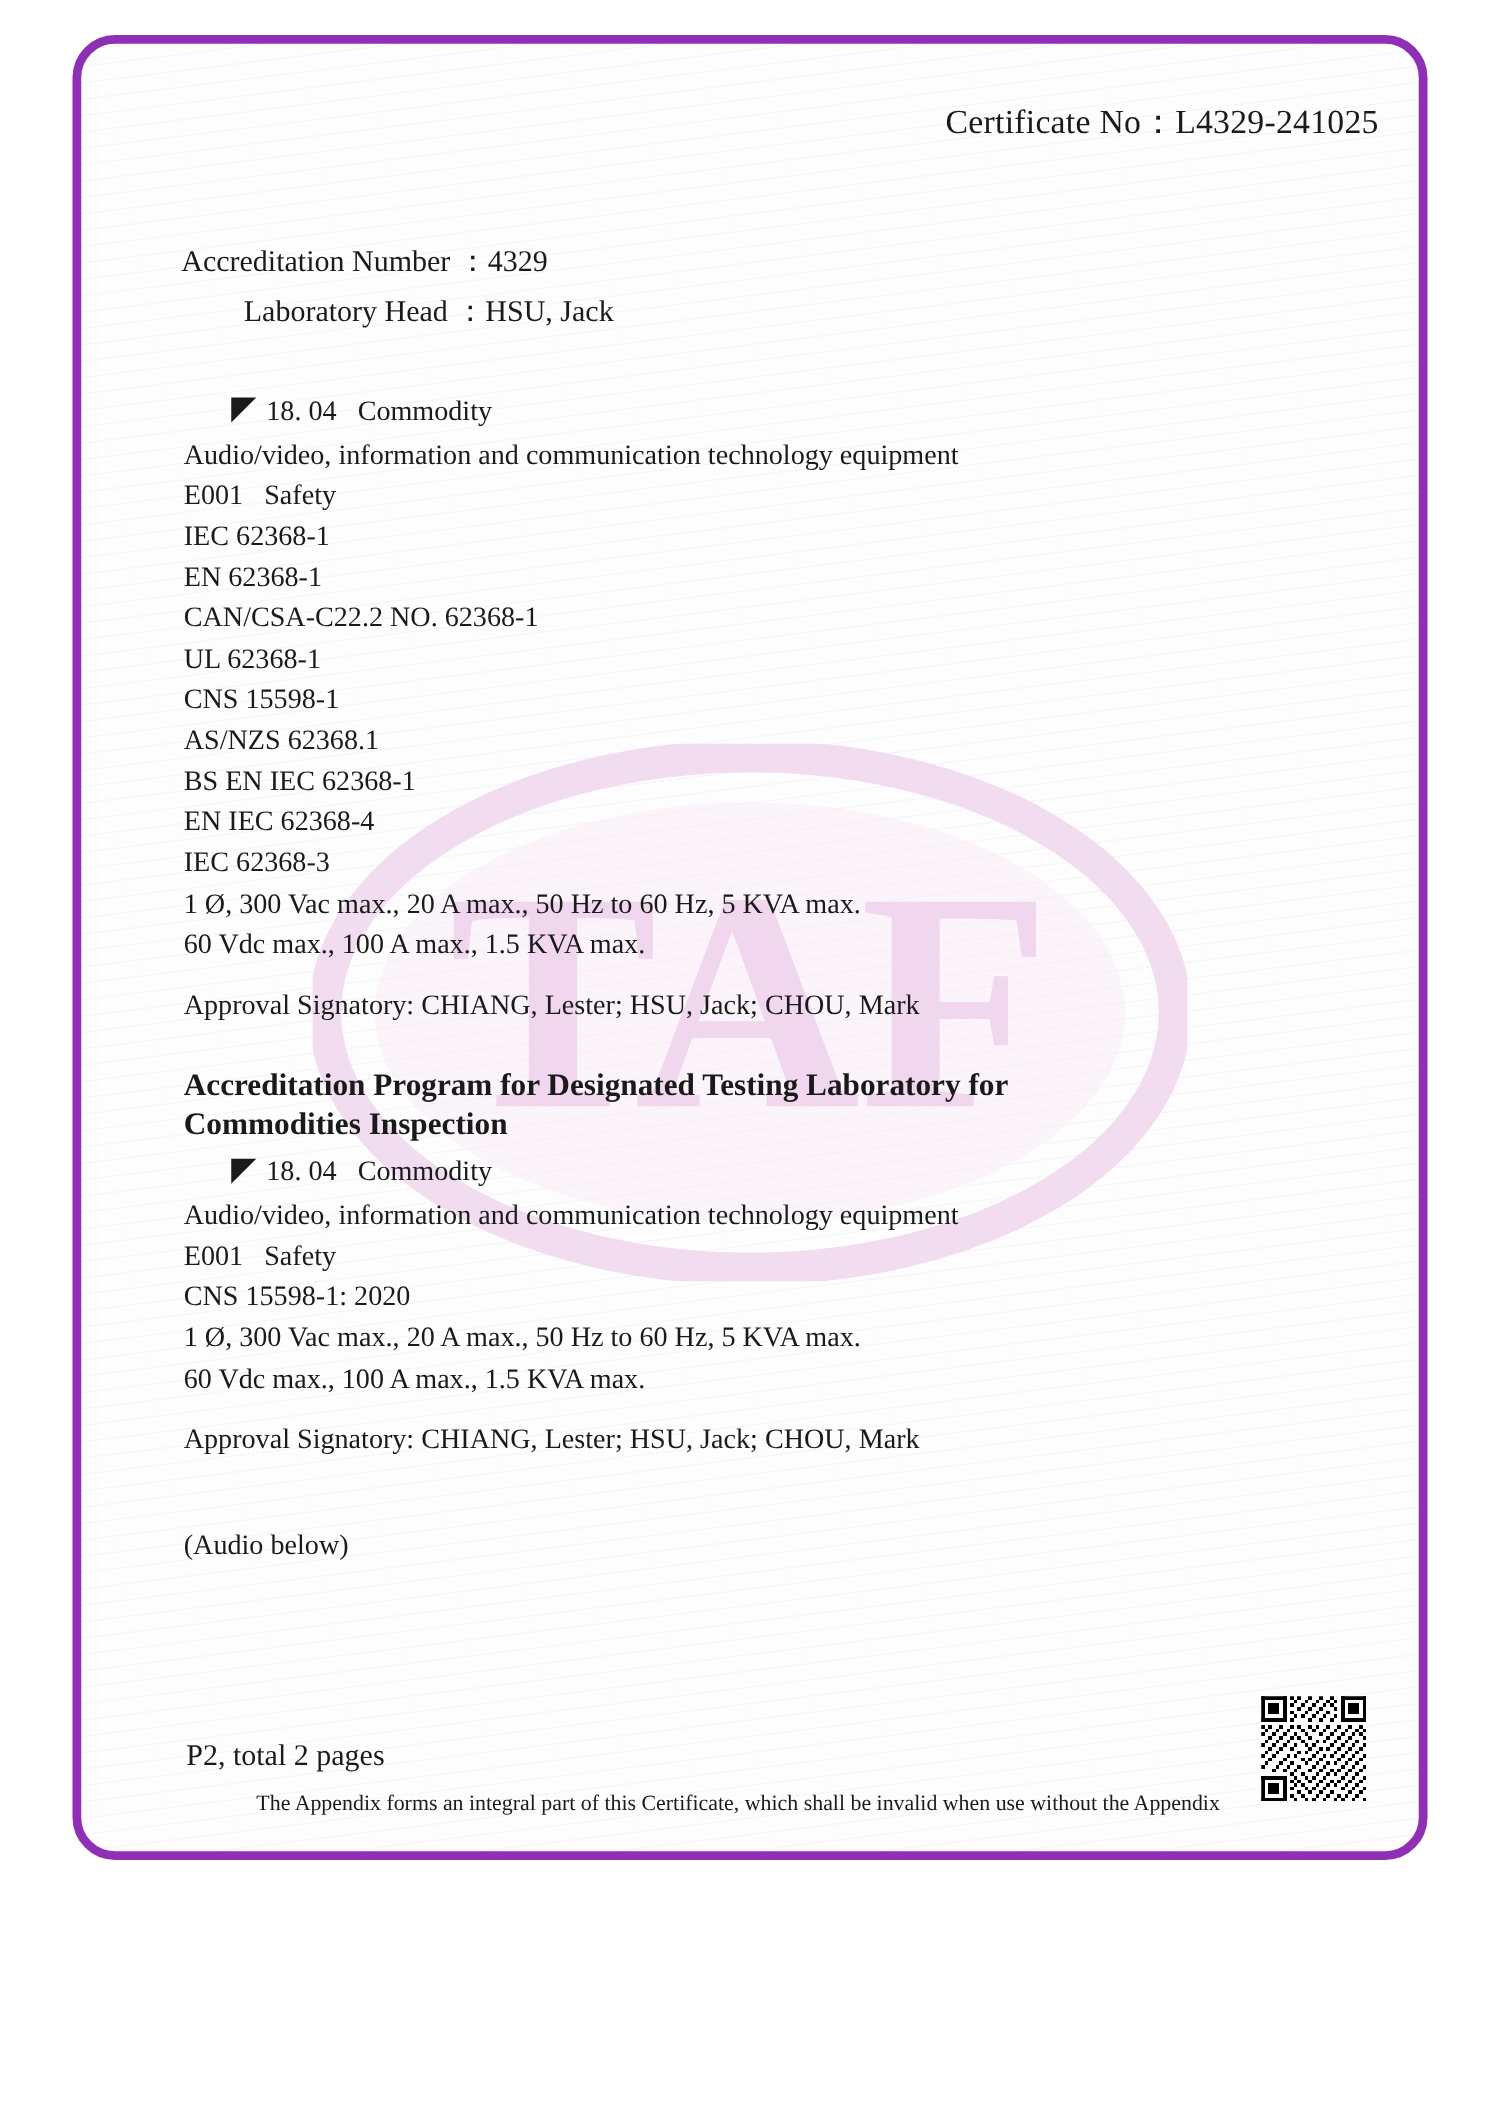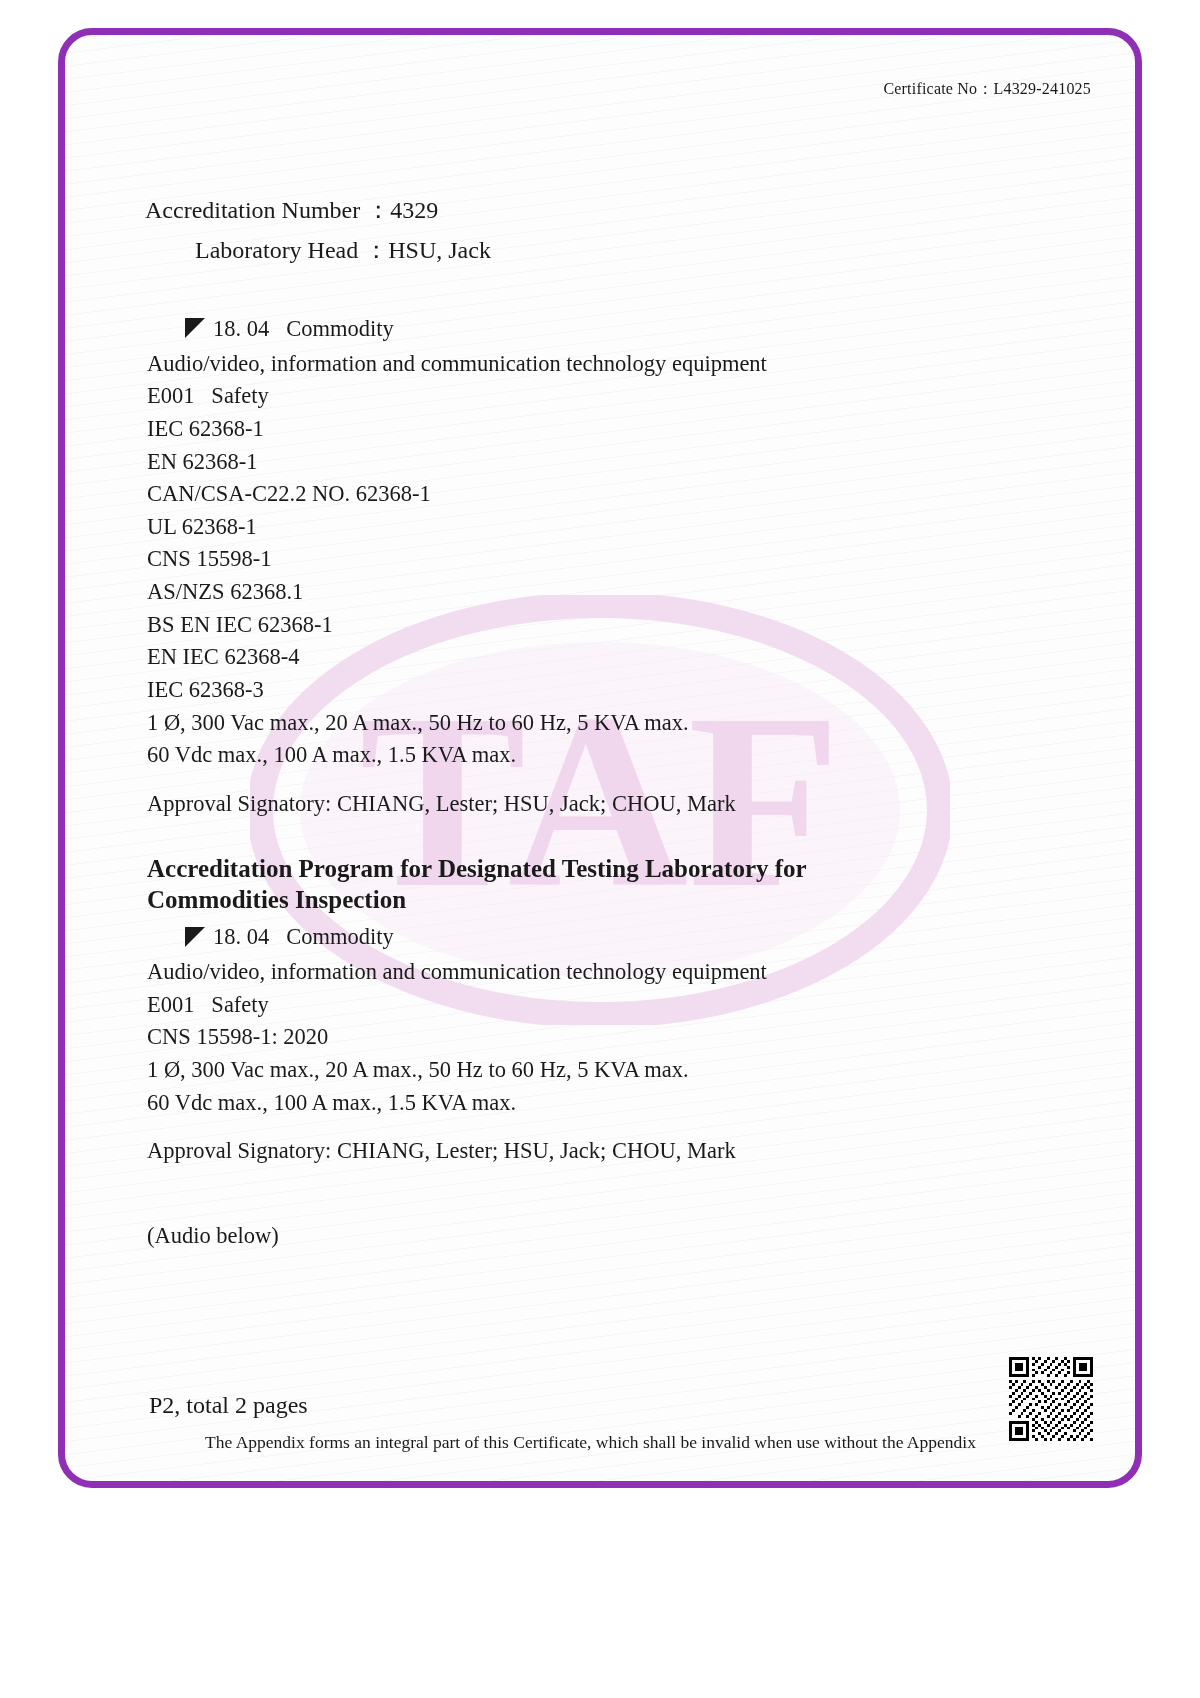--- a/index.html
+++ b/index.html
@@ -64,23 +64,23 @@
   }
 
   .content {
     position: absolute;
     inset: 0;
     padding: 0;
   }
 
   .cert-no {
     position: absolute;
-    right: 44px;
+    right: 32px;
     top: 44px;
-    font-size: 16px;
+    font-size: 27px;
     letter-spacing: 0.2px;
     white-space: nowrap;
   }
 
   .accr-block {
     position: absolute;
     left: 80px;
     top: 155px;
     font-size: 24px;
     line-height: 1.68;

